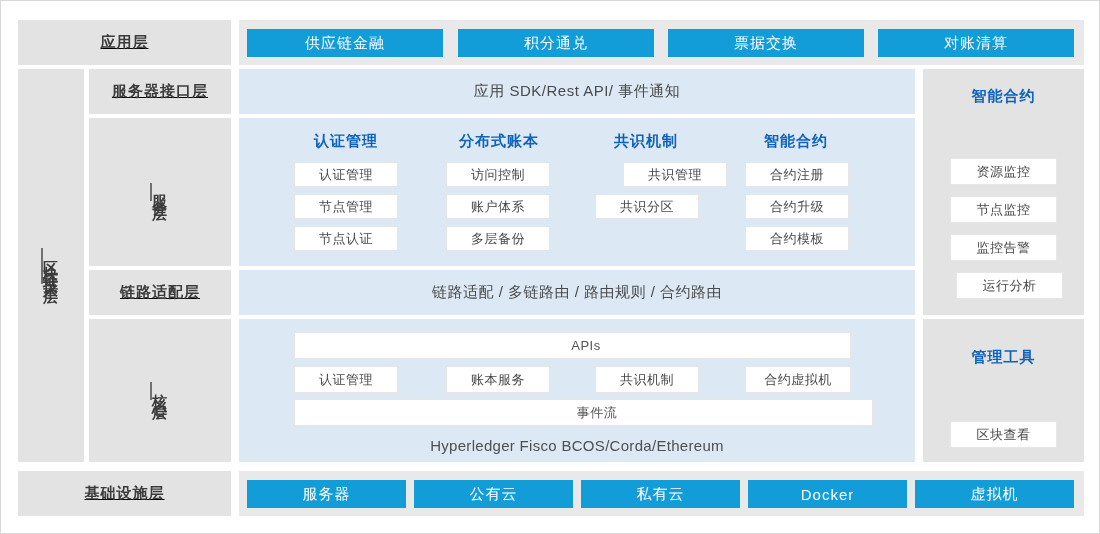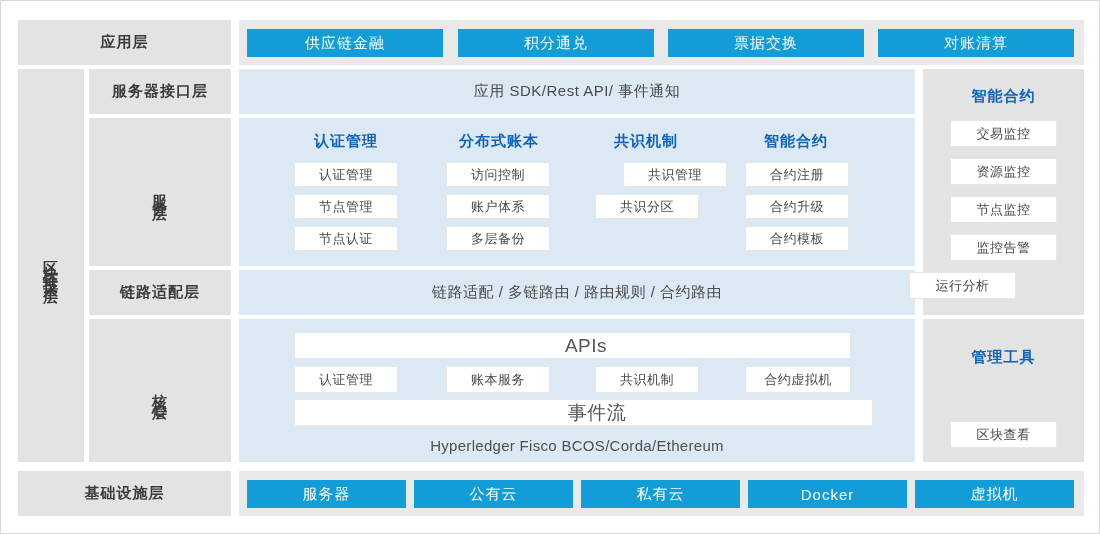--- a/index.html
+++ b/index.html
@@ -14,21 +14,21 @@
     border:1px solid #d8d8d8;
     background:#ffffff;
     overflow:hidden;
   }
 
   
   .gray{
     position:absolute;
     background:#e3e3e3;
     box-sizing:border-box;
-    display:flex;align-items:center;justify-content:center;
+    display:flex;align-items:center;justify-content:center;text-decoration:underline;
   }
   .lblue{
     position:absolute;
     background:#dce9f4;
     box-sizing:border-box;
   }
   .layer-label{
     font-size:15px;font-weight:bold;color:#3b3b3b;letter-spacing:1px;
   }
   .vert-label{
@@ -54,21 +54,21 @@
   .chip{
     position:absolute;
     background:#ffffff;
     border:1px solid #e6e6e6;
     color:#484848;
     font-size:13px;
     display:flex;align-items:center;justify-content:center;
     box-sizing:border-box;
     letter-spacing:.5px;
   }
-  .chip.big{font-size:19px;color:#555;padding-left:27px;}
+  .chip.big{font-size:13px;color:#555;padding-left:27px;}
 
   
   .colhead{
     position:absolute;
     color:#0f63bb;
     font-size:15px;font-weight:bold;
     display:flex;align-items:center;justify-content:center;
     letter-spacing:1px;
   }
   .panelhead{
@@ -220,33 +220,30 @@
   </div>
 
   <div class="basetext" style="left:238px;top:430px;width:676px;height:28px;">
     <span>Hyperledger Fisco BCOS/Corda/Ethereum</span>
   </div>
 
   <div class="gray" style="left:922px;top:68px;width:161px;height:246px;"></div>
   <div class="panelhead" style="left:922px;top:84px;width:161px;height:22px;">
     <span>智能合约</span>
   </div>
-  <div class="chip" style="left:949px;top:119px;width:107px;height:27px;">
-    <span>交易监控</span>
-  </div>
   <div class="chip" style="left:949px;top:157px;width:107px;height:27px;">
     <span>资源监控</span>
   </div>
   <div class="chip" style="left:949px;top:195px;width:107px;height:27px;">
     <span>节点监控</span>
   </div>
   <div class="chip" style="left:949px;top:233px;width:107px;height:27px;">
     <span>监控告警</span>
   </div>
-  <div class="chip" style="left:908px;top:271px;width:107px;height:27px;">
+  <div class="chip" style="left:955px;top:271px;width:107px;height:27px;">
     <span>运行分析</span>
   </div>
 
   <div class="gray" style="left:922px;top:318px;width:161px;height:143px;"></div>
   <div class="panelhead" style="left:922px;top:345px;width:161px;height:22px;">
     <span>管理工具</span>
   </div>
   <div class="chip" style="left:949px;top:420px;width:107px;height:27px;">
     <span>区块查看</span>
   </div>

